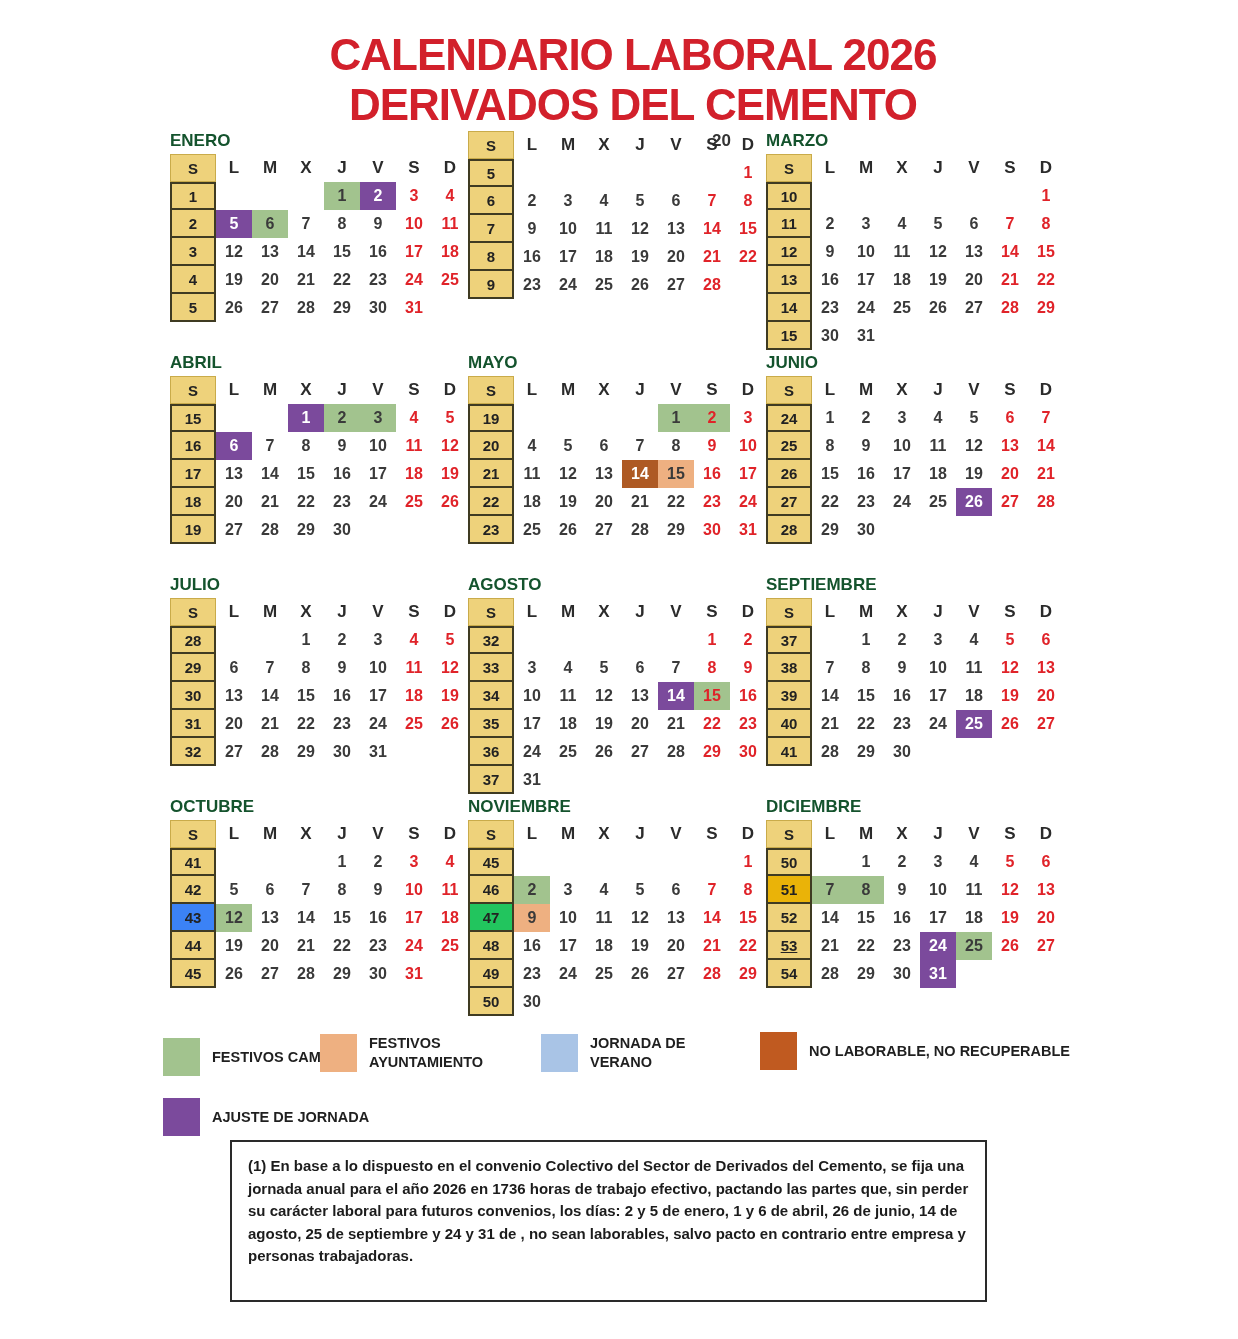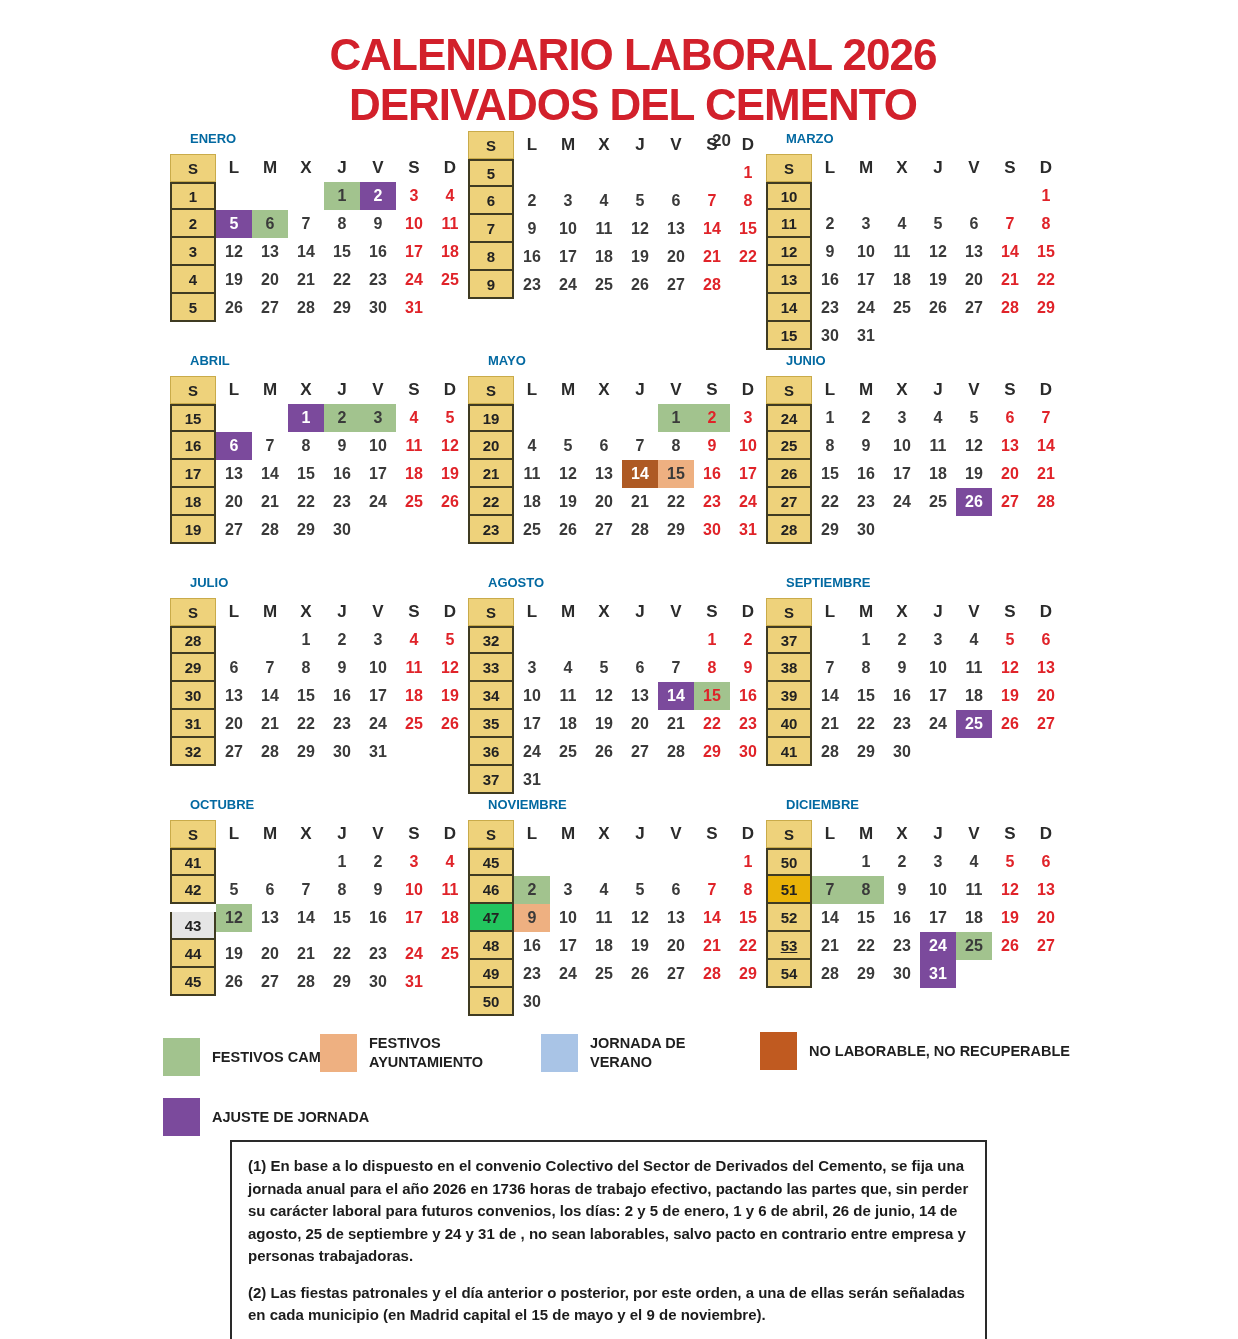--- a/index.html
+++ b/index.html
@@ -16,21 +16,21 @@
   }
   .stray-num {
     position:absolute; left:712px; top:131px;
     font-size:17px; font-weight:700; color:#333;
   }
   .months {
     position:absolute; left:170px; top:131px;
     display:grid; grid-template-columns:298px 298px 298px; grid-auto-rows:222px;
   }
   .month { }
-  .month-title { font-size:13px; font-weight:700; color:#0369a1; height:23px;margin-left:20px; }
+  .month-title { font-size:17px; font-weight:700; color:#14532d; height:23px; }
   .mrow { display:grid; grid-template-columns:46px repeat(7,36px); }
   .mcell {
     height:28px; display:flex; align-items:center; justify-content:center;
     font-size:16px; font-weight:600;
   }
   .wk-h { border:1px solid #c9ab4a; font-weight:700; color:#222; font-size:15px; }
   .wk   { border:2px solid #3f3b22; border-top-width:0; font-weight:700; color:#222; font-size:15px; }
   .wk.first { border-top-width:2px; }
   .dh { font-weight:700; color:#2b2b2b; font-size:17px; }
   .red { font-weight:700; }
@@ -677,21 +677,21 @@
         <div class="mcell wk" style="background: rgb(238, 210, 123);">42</div>
         <div class="mcell day">5</div>
         <div class="mcell day">6</div>
         <div class="mcell day">7</div>
         <div class="mcell day">8</div>
         <div class="mcell day">9</div>
         <div class="mcell day red" style="color: rgb(224, 35, 41);">10</div>
         <div class="mcell day red" style="color: rgb(224, 35, 41);">11</div>
       </div>
       <div class="mrow">
-        <div class="mcell wk" style="background: #e5e5e5; margin-top: 8px;">43</div>
+        <div class="mcell wk" style="background: #3b82f6;">43</div>
         <div class="mcell day" style="background: rgb(162, 195, 142);">12</div>
         <div class="mcell day">13</div>
         <div class="mcell day">14</div>
         <div class="mcell day">15</div>
         <div class="mcell day">16</div>
         <div class="mcell day red" style="color: rgb(224, 35, 41);">17</div>
         <div class="mcell day red" style="color: rgb(224, 35, 41);">18</div>
       </div>
       <div class="mrow">
         <div class="mcell wk" style="background: rgb(238, 210, 123);">44</div>
@@ -872,14 +872,13 @@
       <div class="legend-label">NO LABORABLE, NO RECUPERABLE</div>
     </div>
     <div class="legend-item li-4">
       <div class="swatch" style="background: rgb(123, 74, 156);"></div>
       <div class="legend-label">AJUSTE DE JORNADA</div>
     </div>
   </div>
 
 <div class="notes-box">
   <p class="note">(1) En base a lo dispuesto en el convenio Colectivo del Sector de Derivados del Cemento, se fija una jornada anual para el año 2026 en 1736 horas de trabajo efectivo, pactando las partes que, sin perder su carácter laboral para futuros convenios, los días: 2 y 5 de enero, 1 y 6 de abril, 26 de junio, 14 de agosto, 25 de septiembre y 24 y 31 de , no sean laborables, salvo pacto en contrario entre empresa y personas trabajadoras.</p>
-  <p class="note">(2) Las fiestas patronales y el día anterior o posterior, por este orden, a una de ellas serán señaladas en cada municipio (en Madrid capital el 15 de mayo y el 9 de noviembre).</p>
 </div>
 
 </body></html>

